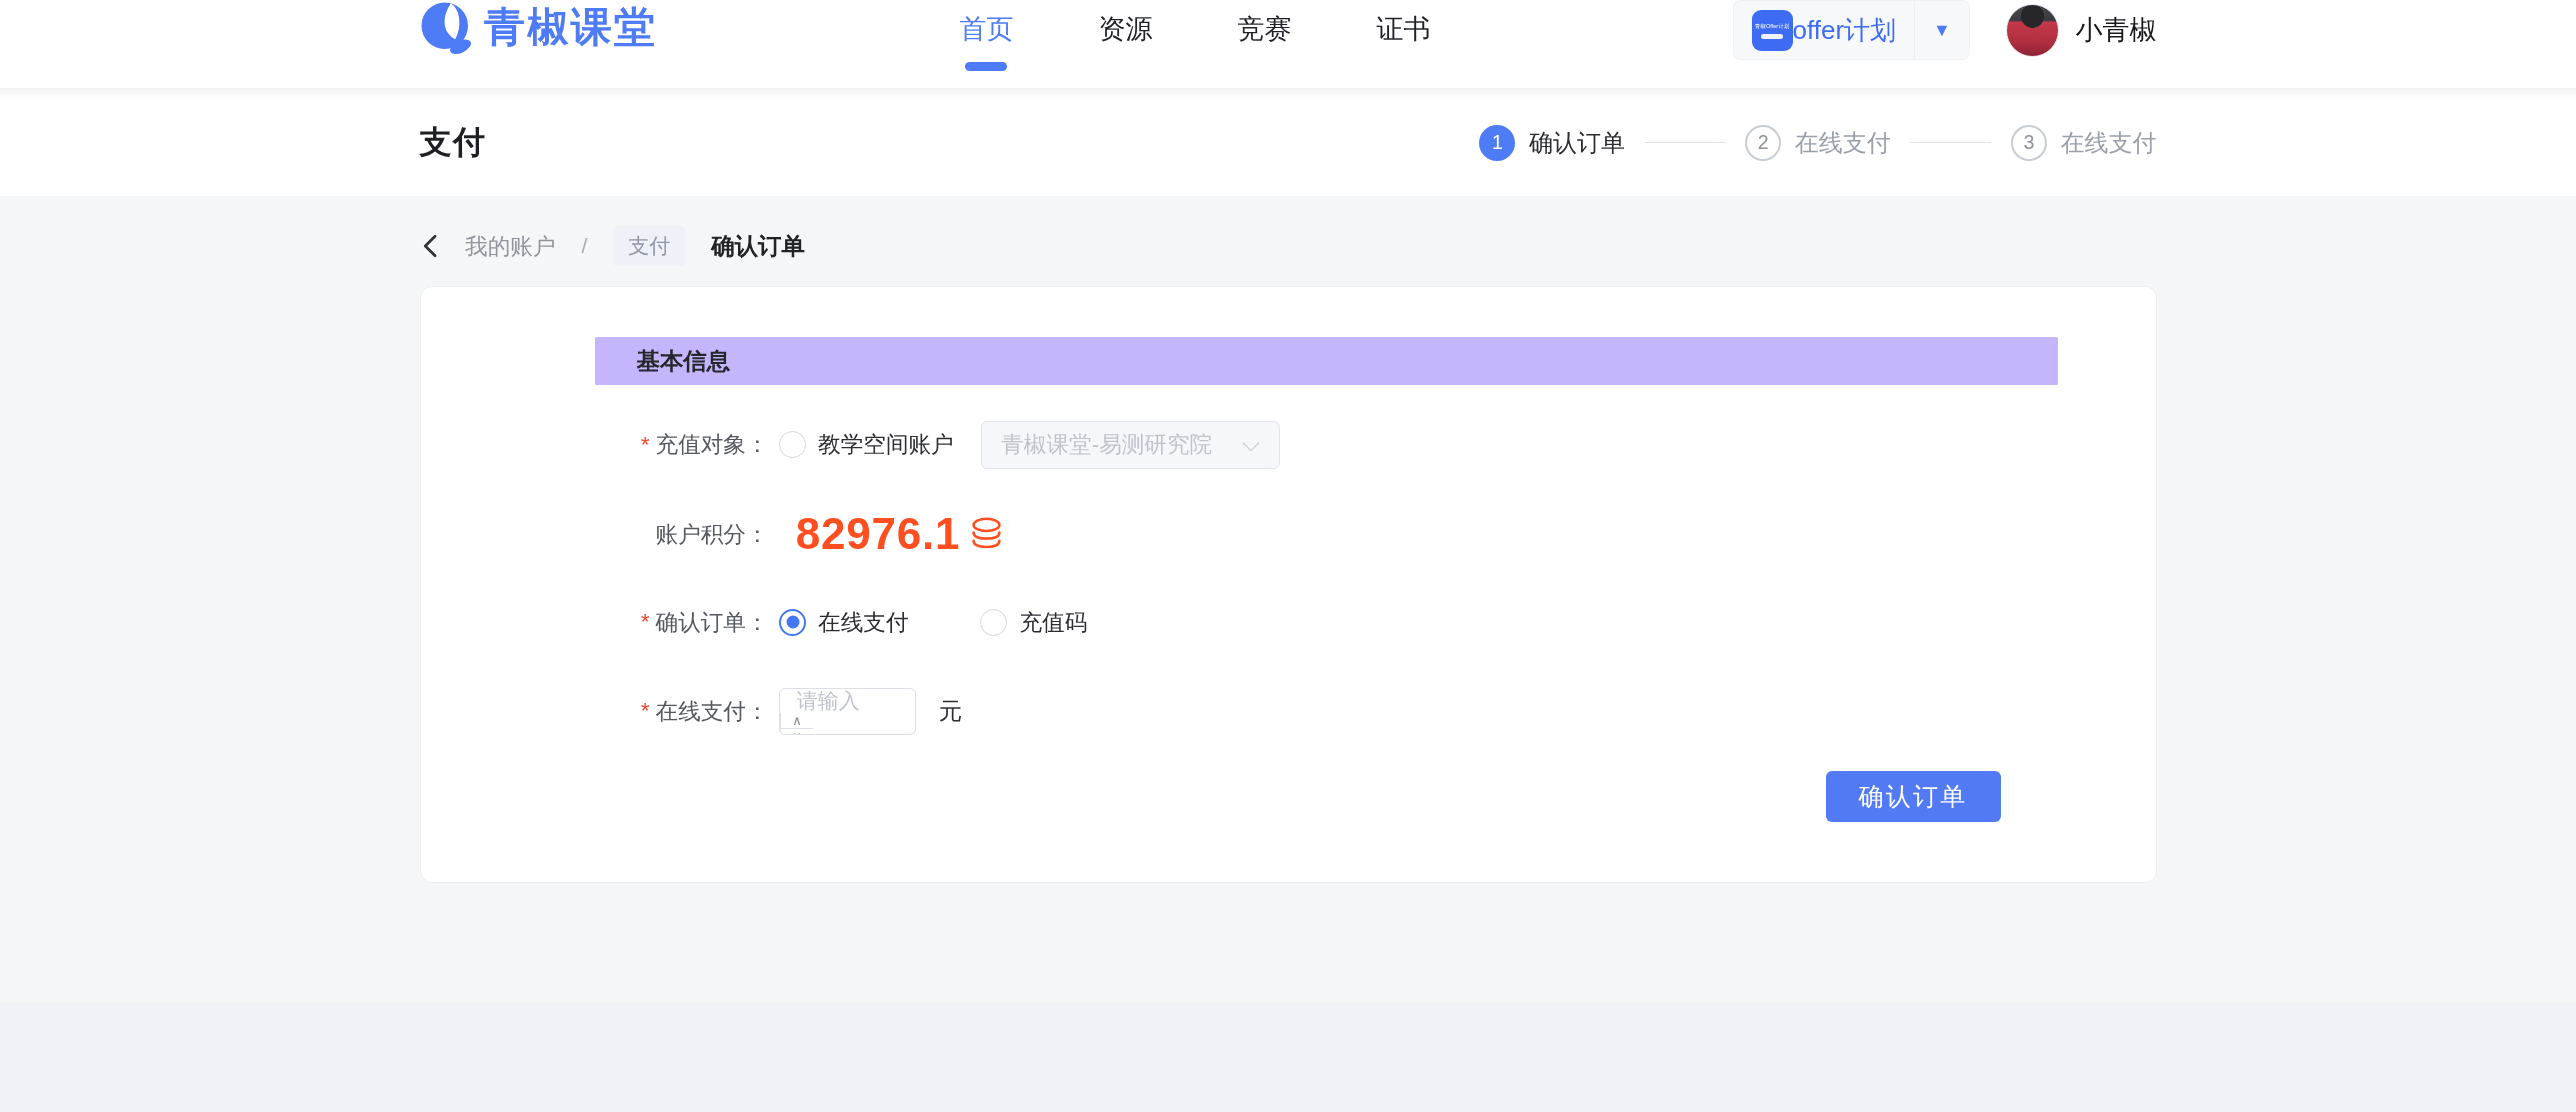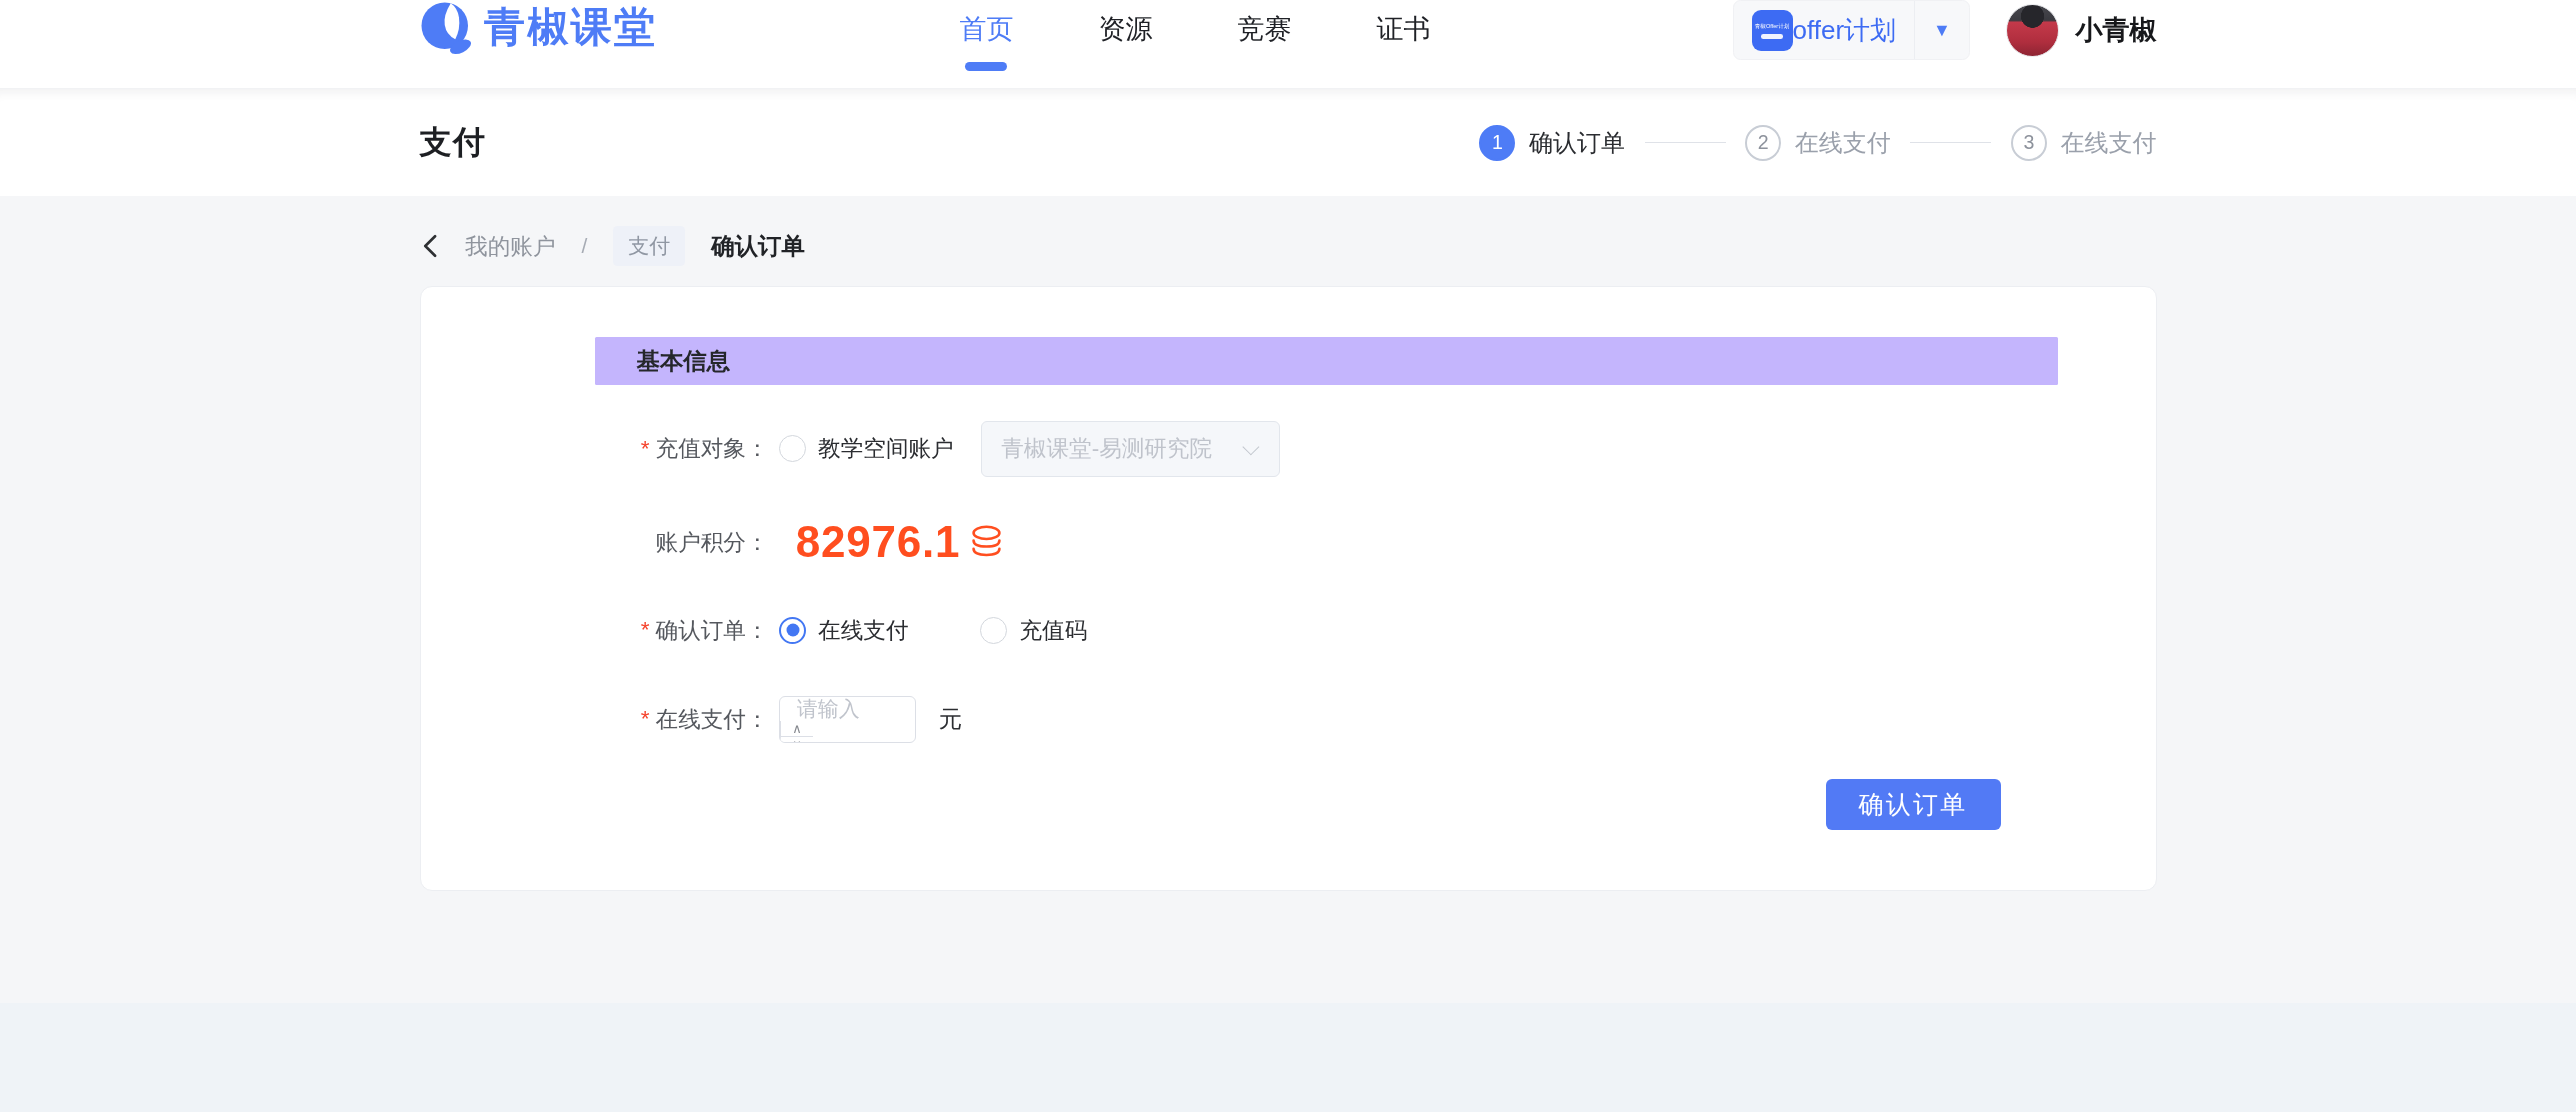--- a/index.html
+++ b/index.html
@@ -42,21 +42,21 @@
     padding:0 18px; height:60px; display:flex; align-items:center;
     border-left:0.8px solid #eceef2; color:#4e7cf6; font-size:18px;
   }
   .avatar {
     width:53px; height:53px; border-radius:50%; margin-left:36px; cursor:pointer;
     background:
       radial-gradient(circle at 50% 22%, #26262b 0 24%, rgba(0,0,0,0) 25%),
       linear-gradient(180deg, #47474d 0%, #3a3a40 30%, #c4394a 34%, #b02e3e 72%, #8e2433 100%);
     border:0.8px solid #e8e9ec;
   }
-  .username { font-size:27px; color:#17181b; margin-left:16.6px; font-weight:700; }
+  .username { font-size:27px; color:#17181b; margin-left:16.6px; font-weight:400; }
 
   
   .page-header {
     height:107px; background:#fff; flex:none;
     box-shadow: inset 0 12px 10.6px -9px rgba(30,34,40,.07);
   }
   .ph-inner { height:100%; display:flex; align-items:center; justify-content:space-between; }
   .page-title { font-size:32px; font-weight:600; color:#1d1f23; letter-spacing:1.5px; }
   .steps { display:flex; align-items:center; }
   .step { display:flex; align-items:center; }
@@ -105,21 +105,21 @@
   }
   .radio.checked { border:2.3px solid #4377f3; }
   .radio.checked::after {
     content:""; position:absolute; left:50%; top:50%; transform:translate(-50%,-50%);
     width:13px; height:13px; border-radius:50%; background:#4377f3;
   }
   .radio-label { font-size:22.6px; color:#2b2d31; margin-left:12px; }
 
   .row-target { margin-top:36px; }
   .select {
-    margin-left:27px; width:299px; height:56px; background:#f5f7fa; border:0.8px solid #e2e6ec;
+    margin-left:27px; width:299px; height:48px; background:#f5f7fa; border:0.8px solid #e2e6ec;
     border-radius:6px; display:flex; align-items:center; justify-content:space-between;
     padding:0 19.6px; cursor:not-allowed;
   }
   .select-value { font-size:22.6px; color:#bfc3cb; }
   .chev-down {
     width:12px; height:12px; border-left:1.5px solid #c1c6cd; border-bottom:1.5px solid #c1c6cd;
     transform:rotate(-45deg) translateY(-3px);
   }
 
   .row-personal { margin-top:33px; height:35px; }

